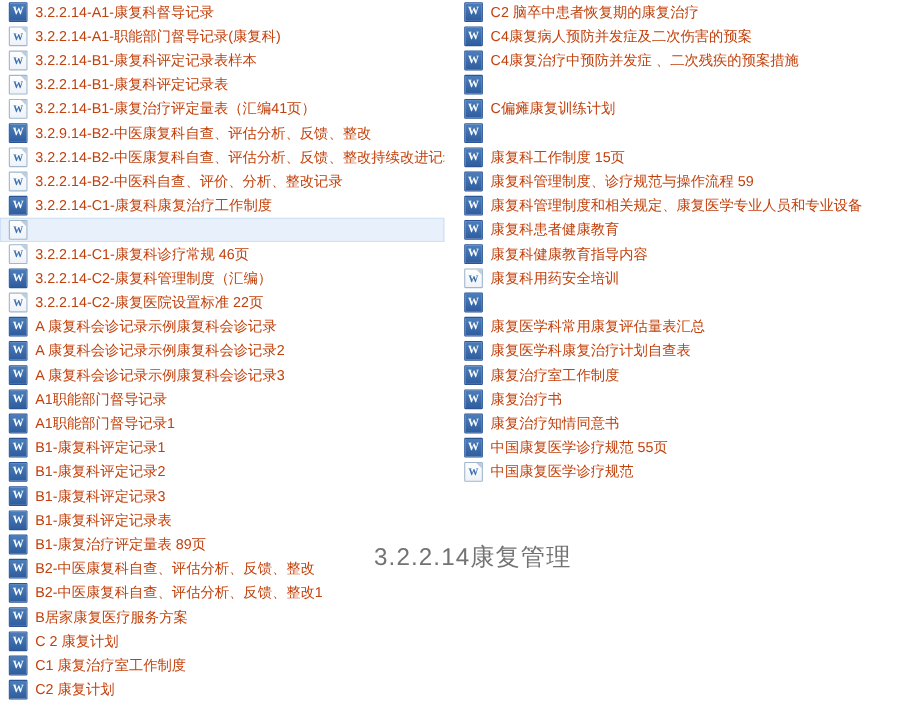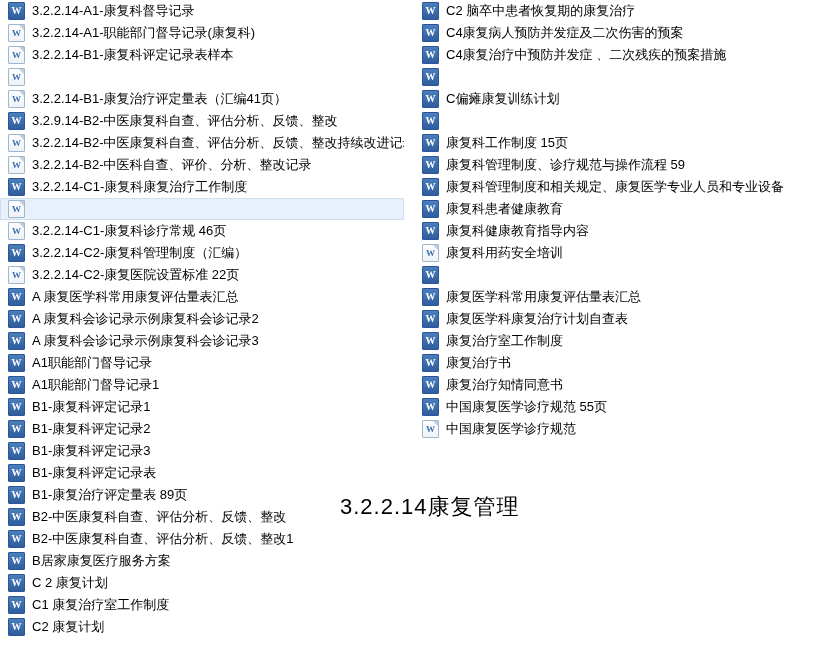--- a/index.html
+++ b/index.html
@@ -79,30 +79,30 @@
     position: absolute;
     right: 0;
     top: 0;
     width: 0;
     height: 0;
     border-left: 5px solid transparent;
     border-top: 5px solid #bcccdd;
   }
   .label {
     font-size: 13px;
-    color: #000000;
+    color: #c2410c;
     line-height: 16px;
     letter-spacing: 0px;
   }
   #watermark {
     position: absolute;
     left: 340px;
     top: 492px;
     font-size: 22px;
-    color: #000000;
+    color: #737373;
     font-family: "Liberation Sans", sans-serif;
     font-weight: normal;
     letter-spacing: 1px;
   }
 </style>
 </head>
 <body>
 
 <div id="file-list">
     <div class="file-item">
@@ -123,20 +123,21 @@
         <span class="glyph">W</span>
         <span class="corner"></span>
       </span>
       <span class="label">3.2.2.14-B1-康复科评定记录表样本</span>
     </div>
     <div class="file-item">
       <span class="icon wps">
         <span class="glyph">W</span>
         <span class="corner"></span>
       </span>
+      <span class="label">3.2.2.14-B1-康复科评定记录表</span>
     </div>
     <div class="file-item">
       <span class="icon wps">
         <span class="glyph">W</span>
         <span class="corner"></span>
       </span>
       <span class="label">3.2.2.14-B1-康复治疗评定量表（汇编41页）</span>
     </div>
     <div class="file-item">
       <span class="icon word">
@@ -187,21 +188,21 @@
       <span class="icon wps">
         <span class="glyph">W</span>
         <span class="corner"></span>
       </span>
       <span class="label">3.2.2.14-C2-康复医院设置标准  22页</span>
     </div>
     <div class="file-item">
       <span class="icon word">
         <span class="glyph">W</span>
       </span>
-      <span class="label">A 康复医学科常用康复评估量表汇总</span>
+      <span class="label">A 康复科会诊记录示例康复科会诊记录</span>
     </div>
     <div class="file-item">
       <span class="icon word">
         <span class="glyph">W</span>
       </span>
       <span class="label">A 康复科会诊记录示例康复科会诊记录2</span>
     </div>
     <div class="file-item">
       <span class="icon word">
         <span class="glyph">W</span>

